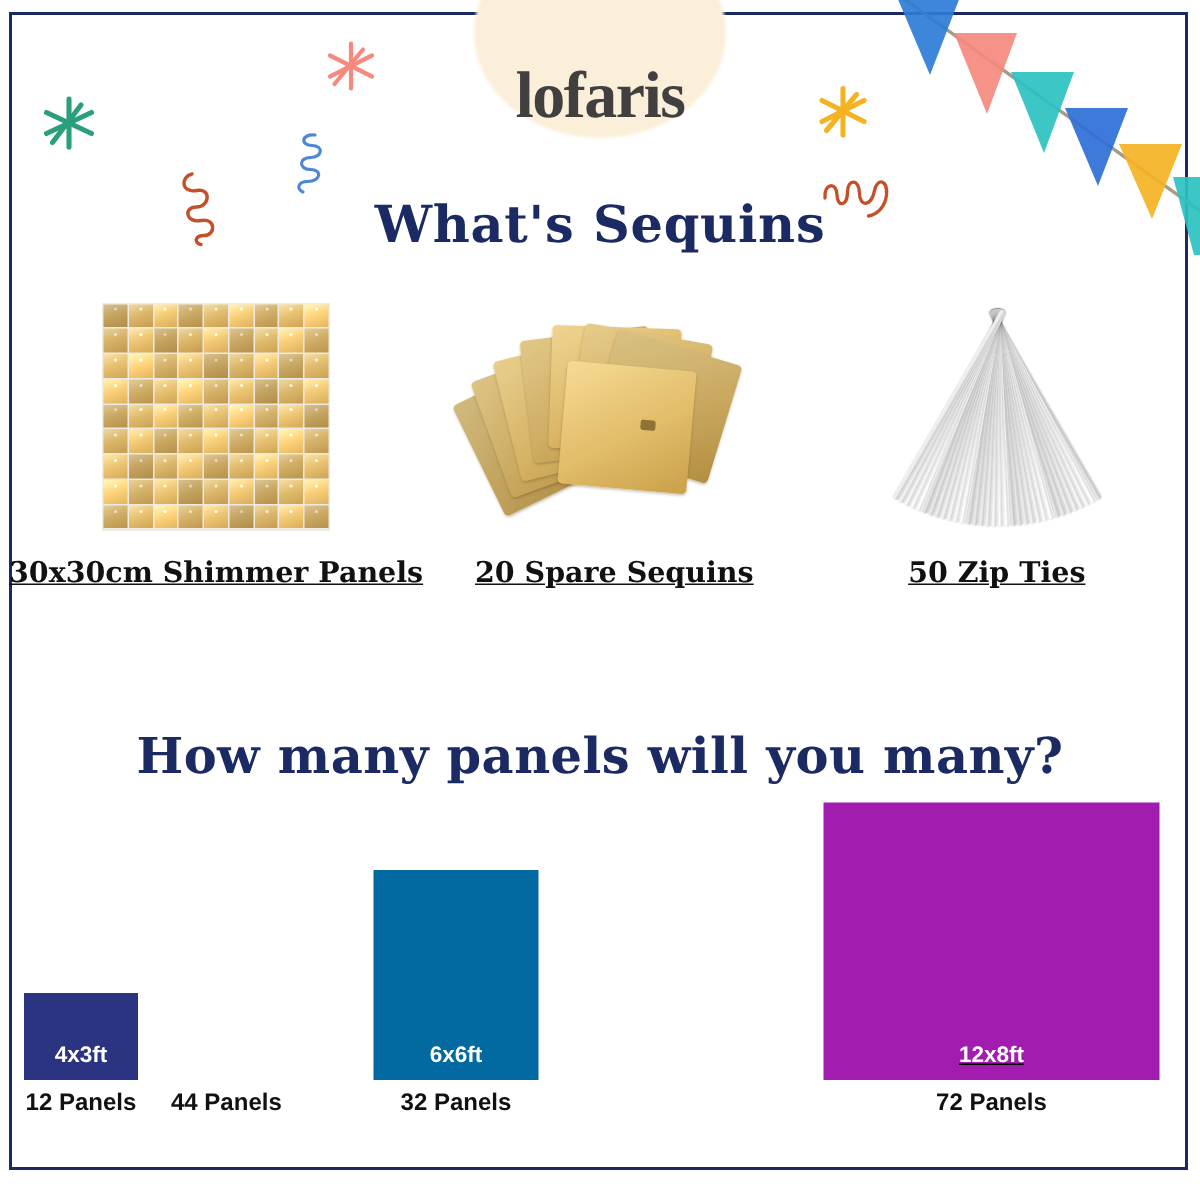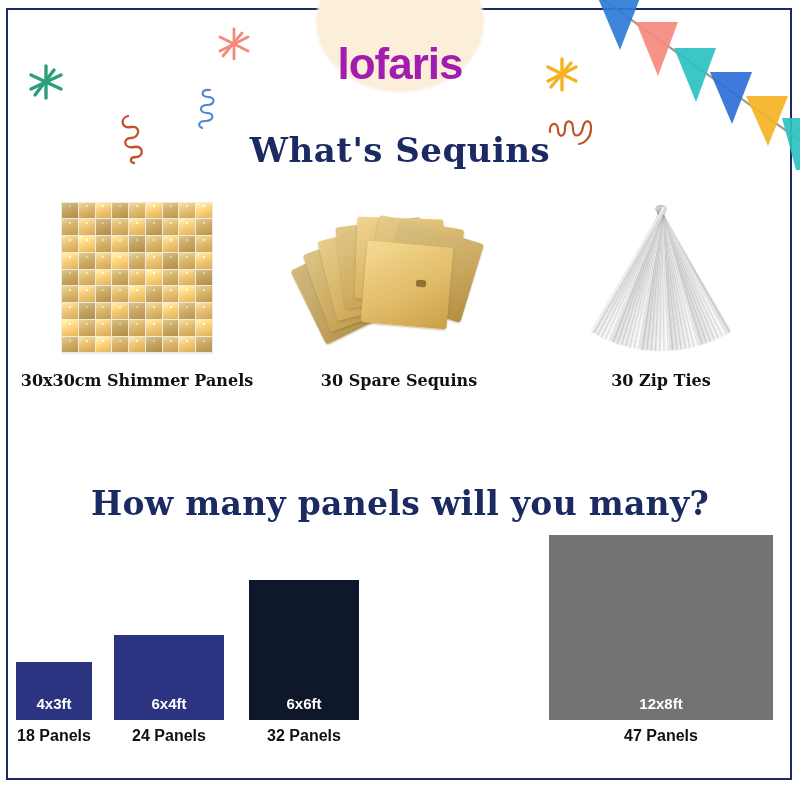--- a/index.html
+++ b/index.html
@@ -46,25 +46,25 @@
   
   .logo {
     position: absolute;
     left: 0;
     top: 42px;
     width: 800px;
     text-align: center;
     z-index: 6;
   }
   .logo-word {
-    font-family: Liberation Sans, sans-serif;
+    font-family: Liberation Serif, serif;
     font-weight: bold;
     font-size: 44px;
     letter-spacing: -1px;
-    color: #a21caf;
+    color: #404040;
     line-height: 1;
     display: block;
     font-style: normal;
   }
   .logo-sub {
     display: block;
     margin-top: 4px;
     font-family: "DejaVu Serif", serif;
     font-weight: bold;
     font-size: 13px;
@@ -112,25 +112,26 @@
   }
   .product-art {
     height: 175px;
     display: flex;
     align-items: center;
     justify-content: center;
   }
   .product-caption {
     font-family: "DejaVu Serif", serif;
     font-weight: bold;
-    font-size: 16px;
+    font-size: 19px;
     color: #111111;
     text-align: left;
     margin-top: 6px;
     white-space: nowrap;
+    text-decoration: underline;
   }
 
   
   .shimmer {
     width: 152px;
     height: 152px;
     background: #efeae2;
     display: grid;
     grid-template-columns: repeat(9, 1fr);
     grid-template-rows: repeat(9, 1fr);
@@ -387,21 +388,21 @@
             <div class="seq-card" style="left: 10px; top: 20px; transform: rotate(-20deg); filter: brightness(0.95); z-index: 1;"></div>
             <div class="seq-card" style="left: 22px; top: 12px; transform: rotate(-14deg); filter: brightness(1); z-index: 2;"></div>
             <div class="seq-card" style="left: 36px; top: 4px; transform: rotate(-7deg); filter: brightness(0.97); z-index: 3;"></div>
             <div class="seq-card" style="left: 52px; top: 0px; transform: rotate(2deg); filter: brightness(1.03); z-index: 4;"></div>
             <div class="seq-card" style="left: 68px; top: 4px; transform: rotate(10deg); filter: brightness(0.99); z-index: 5;"></div>
             <div class="seq-card" style="left: 84px; top: 12px; transform: rotate(17deg); filter: brightness(0.94); z-index: 6;"></div>
             <div class="seq-card" style="left: 60px; top: 26px; transform: rotate(5deg); filter: brightness(1.06); z-index: 7;"></div>
             <div style="position: absolute; left: 112px; top: 62px; width: 10px; height: 7px; background: rgb(142, 115, 52); border-radius: 2px; transform: rotate(5deg); z-index: 20;"></div>
           </div>
       </div>
-      <div class="product-caption">30 Spare Sequins</div>
+      <div class="product-caption">20 Spare Sequins</div>
     </div>
 
     <div class="product">
       <div class="product-art">
         <div class="ties" id="zip-ties">
             <div class="tie" style="transform: rotate(-30deg); filter: brightness(0.9);"></div>
             <div class="tie" style="transform: rotate(-28.18deg); filter: brightness(1.008);"></div>
             <div class="tie" style="transform: rotate(-26.36deg); filter: brightness(0.99);"></div>
             <div class="tie" style="transform: rotate(-24.55deg); filter: brightness(0.972);"></div>
             <div class="tie" style="transform: rotate(-22.73deg); filter: brightness(0.954);"></div>
@@ -429,47 +430,44 @@
             <div class="tie" style="transform: rotate(17.27deg); filter: brightness(0.936);"></div>
             <div class="tie" style="transform: rotate(19.09deg); filter: brightness(0.918);"></div>
             <div class="tie" style="transform: rotate(20.91deg); filter: brightness(0.9);"></div>
             <div class="tie" style="transform: rotate(22.73deg); filter: brightness(1.008);"></div>
             <div class="tie" style="transform: rotate(24.55deg); filter: brightness(0.99);"></div>
             <div class="tie" style="transform: rotate(26.36deg); filter: brightness(0.972);"></div>
             <div class="tie" style="transform: rotate(28.18deg); filter: brightness(0.954);"></div>
             <div class="tie" style="transform: rotate(30deg); filter: brightness(0.936);"></div>
           </div>
       </div>
-      <div class="product-caption">30 Zip Ties</div>
+      <div class="product-caption">50 Zip Ties</div>
     </div>
 
   </div>
 
   <div class="heading" id="heading-panels">How many panels will you many?</div>
 
   <div class="chart" id="size-chart" style="position: absolute;">
       <div class="bar-col" style="position: absolute; left: 10px; bottom: 0px;">
         <div class="bar" style="width: 76px; height: 58px; background: rgb(43, 52, 128);">
           <div class="bar-size">4x3ft</div>
         </div>
-        <div class="bar-panels">18 Panels</div>
+        <div class="bar-panels">12 Panels</div>
       </div>
       <div class="bar-col" style="position: absolute; left: 108px; bottom: 0px;">
-        <div class="bar" style="width: 110px; height: 85px; background: rgb(43, 52, 128);">
-          <div class="bar-size">6x4ft</div>
-        </div>
-        <div class="bar-panels">24 Panels</div>
+        <div class="bar-panels">44 Panels</div>
       </div>
       <div class="bar-col" style="position: absolute; left: 243px; bottom: 0px;">
-        <div class="bar" style="width: 110px; height: 140px; background: #0f172a;">
+        <div class="bar" style="width: 110px; height: 140px; background: #0369a1;">
           <div class="bar-size">6x6ft</div>
         </div>
         <div class="bar-panels">32 Panels</div>
       </div>
       <div class="bar-col" style="position: absolute; left: 543px; bottom: 0px;">
-        <div class="bar" style="width: 224px; height: 185px; background: #737373;">
+        <div class="bar" style="width: 224px; height: 185px; background: #a21caf; text-decoration: underline;">
           <div class="bar-size">12x8ft</div>
         </div>
-        <div class="bar-panels">47 Panels</div>
+        <div class="bar-panels">72 Panels</div>
       </div>
     </div>
 
 </div>
 
 </body></html>

